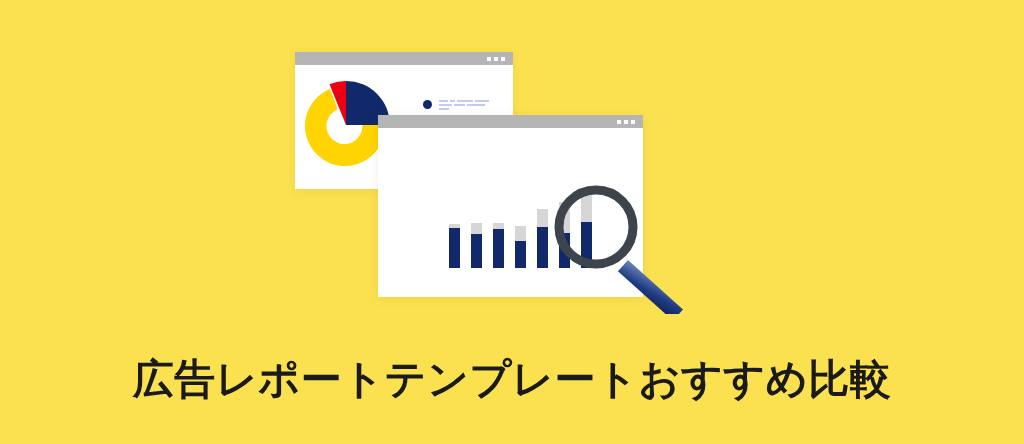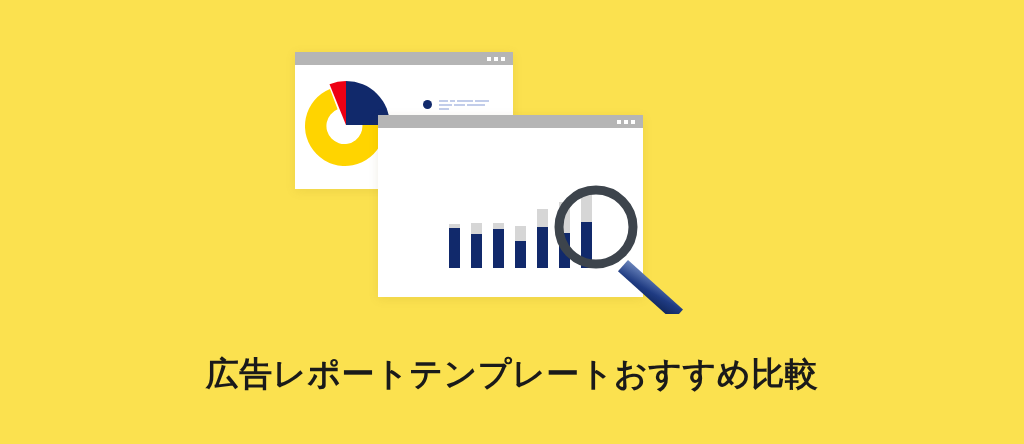--- a/index.html
+++ b/index.html
@@ -149,21 +149,21 @@
     pointer-events: none;
   }
 
   
   #page-title {
     position: absolute;
     left: 0;
     top: 352px;
     width: 1024px;
     text-align: center;
-    font-size: 33px;
+    font-size: 41px;
     font-weight: bold;
     color: #1a1a1a;
     letter-spacing: 0.5px;
     font-family: "Liberation Sans", sans-serif;
   }
 </style>
 </head>
 <body>
 
 <div id="stage">

